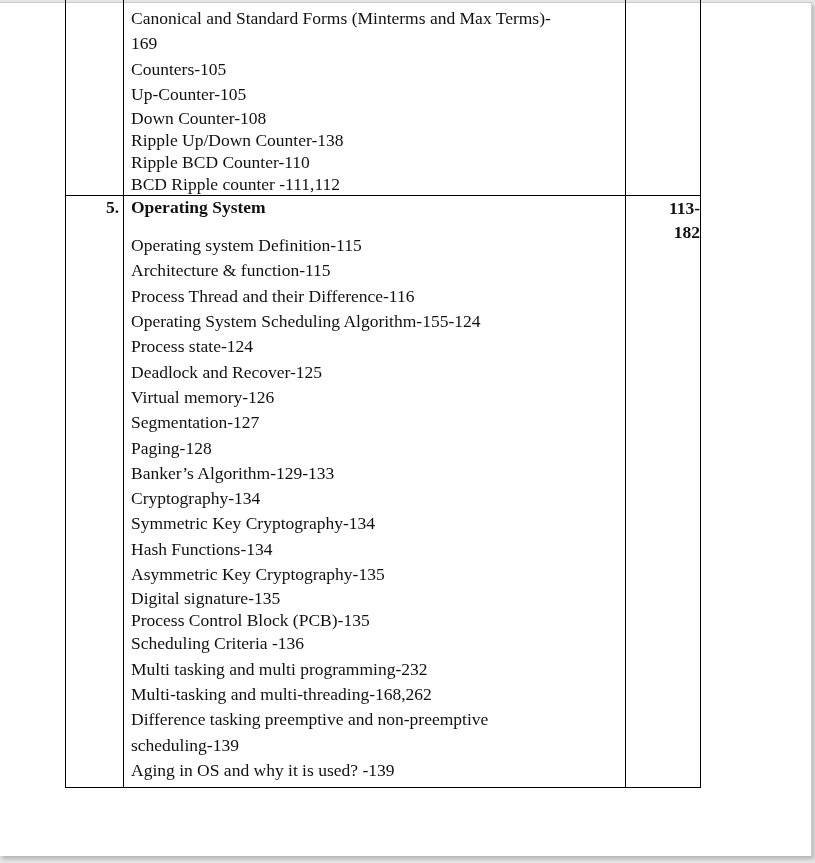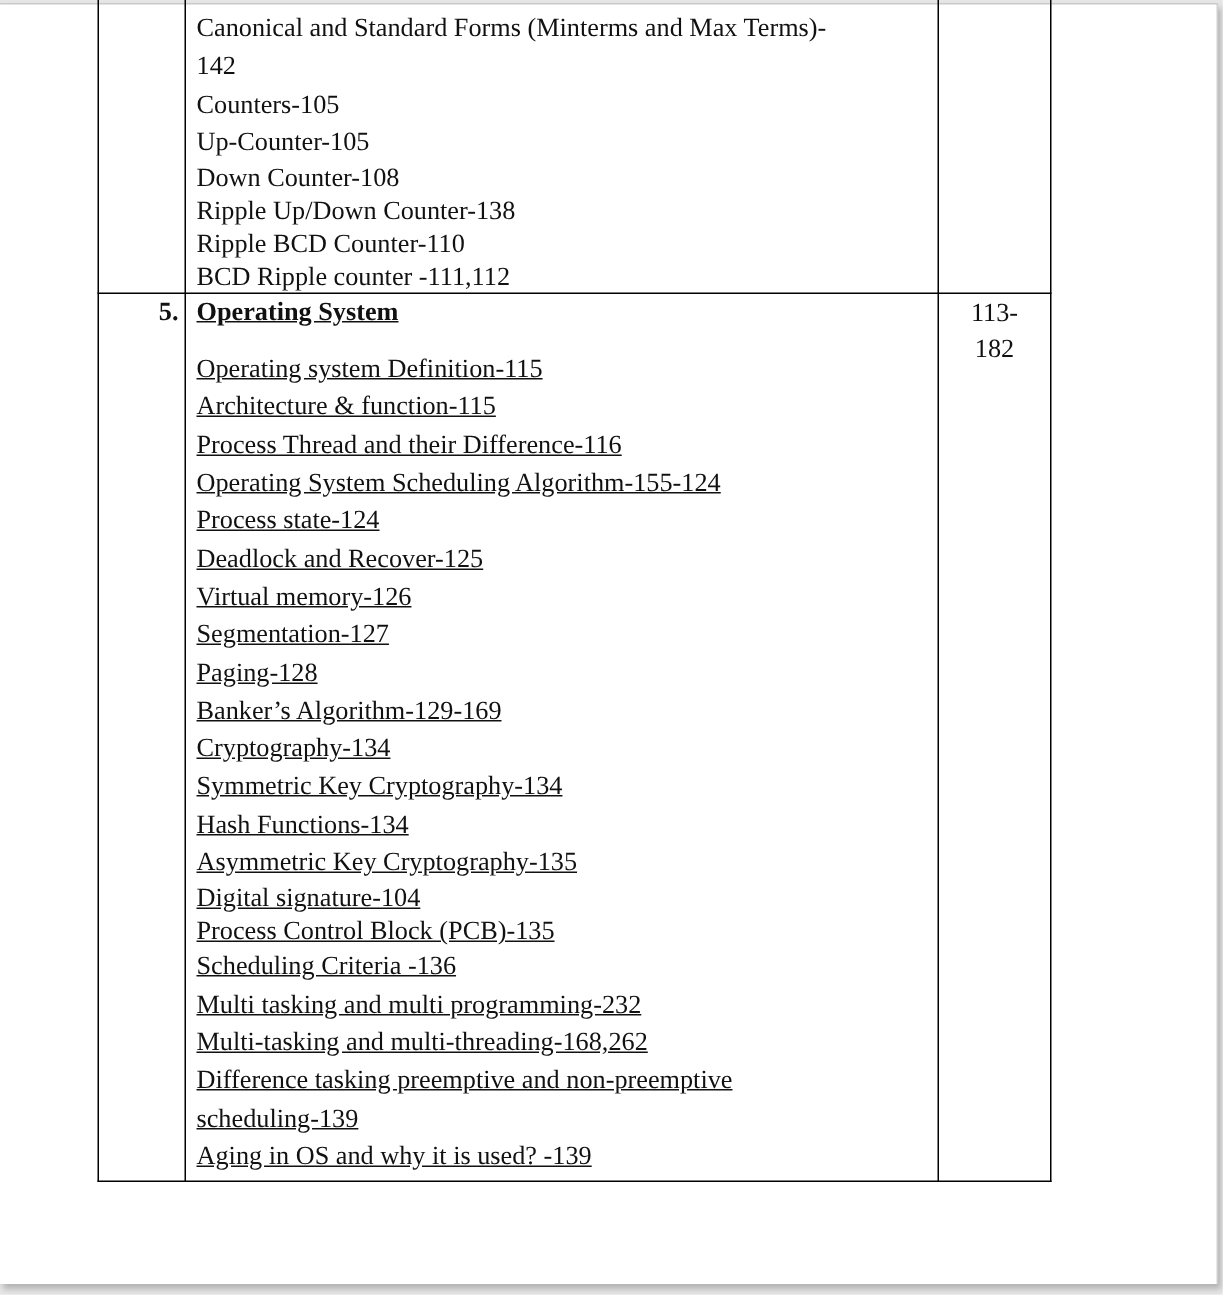--- a/index.html
+++ b/index.html
@@ -33,40 +33,40 @@
       color: #111;
     }
     table.toc td {
       border: 1.5px solid #000;
       vertical-align: top;
       padding: 0;
     }
     table.toc tr.first td { border-top: none; }
     td.c-num { width: 53px; text-align: right; padding-right: 4px !important; font-weight: bold; }
     td.c-topics { width: 494px; padding-left: 7px !important; }
-    td.c-pages { width: 74px; text-align: center; font-weight: normal; }
+    td.c-pages { width: 74px; text-align: right; font-weight: bold; }
     .line { display: block; white-space: nowrap; line-height: 22px; }
     .gap25 { height: 25.3px; line-height: 25.3px; }
     .title { font-weight: bold; line-height: 23px; margin-top: 0px; }
     .prev-block { padding-top: 6px; }
-    .sec-block { padding-top: 0px; text-decoration: underline; }
+    .sec-block { padding-top: 0px; }
     .pages-val { line-height: 24px; padding-top: 0px; display: block; }
   </style>
 </head>
 <body>
 
 <div class="page">
   <table class="toc">
     <tbody>
         <tr class="first">
       <td class="c-num"></td>
       <td class="c-topics">
         <div class="prev-block">
           <span class="line gap25">Canonical and Standard Forms (Minterms and Max Terms)-</span>
-          <span class="line gap25">142</span>
+          <span class="line gap25">169</span>
           <span class="line gap25">Counters-105</span>
           <span class="line gap25">Up-Counter-105</span>
           <span class="line">Down Counter-108</span>
           <span class="line">Ripple Up/Down Counter-138</span>
           <span class="line">Ripple BCD Counter-110</span>
           <span class="line">BCD Ripple counter -111,112</span>
         </div>
       </td>
       <td class="c-pages"></td>
     </tr>
@@ -80,26 +80,26 @@
           <span class="line" style="height:14px;"></span>
           <span class="line gap25">Operating system Definition-115</span>
           <span class="line gap25">Architecture &amp; function-115</span>
           <span class="line gap25">Process Thread and their Difference-116</span>
           <span class="line gap25">Operating System Scheduling Algorithm-155-124</span>
           <span class="line gap25">Process state-124</span>
           <span class="line gap25">Deadlock and Recover-125</span>
           <span class="line gap25">Virtual memory-126</span>
           <span class="line gap25">Segmentation-127</span>
           <span class="line gap25">Paging-128</span>
-          <span class="line gap25">Banker’s Algorithm-129-169</span>
+          <span class="line gap25">Banker’s Algorithm-129-133</span>
           <span class="line gap25">Cryptography-134</span>
           <span class="line gap25">Symmetric Key Cryptography-134</span>
           <span class="line gap25">Hash Functions-134</span>
           <span class="line gap25">Asymmetric Key Cryptography-135</span>
-          <span class="line">Digital signature-104</span>
+          <span class="line">Digital signature-135</span>
           <span class="line">Process Control Block (PCB)-135</span>
           <span class="line gap25">Scheduling Criteria -136</span>
           <span class="line gap25">Multi tasking and multi programming-232</span>
           <span class="line gap25">Multi-tasking and multi-threading-168,262</span>
           <span class="line gap25">Difference tasking preemptive and non-preemptive</span>
           <span class="line gap25">scheduling-139</span>
           <span class="line gap25">Aging in OS and why it is used? -139</span>
           <span class="line" style="height:4px;"></span>
         </div>
       </td>

